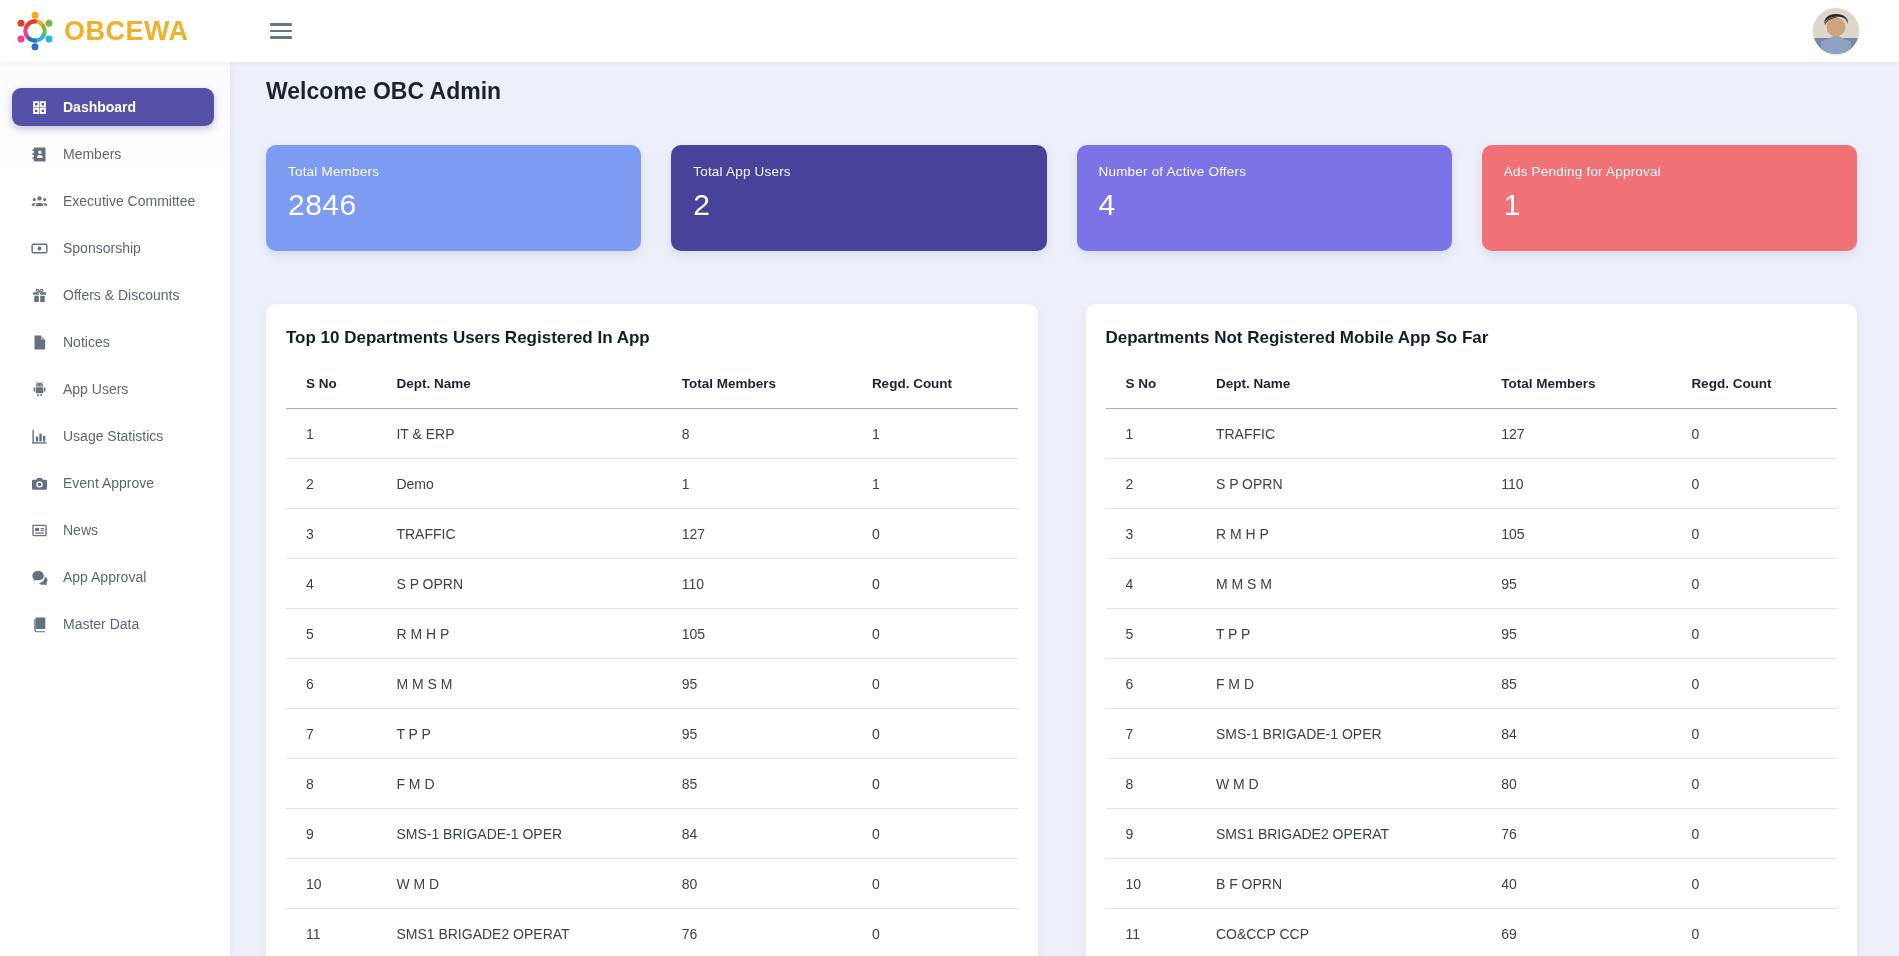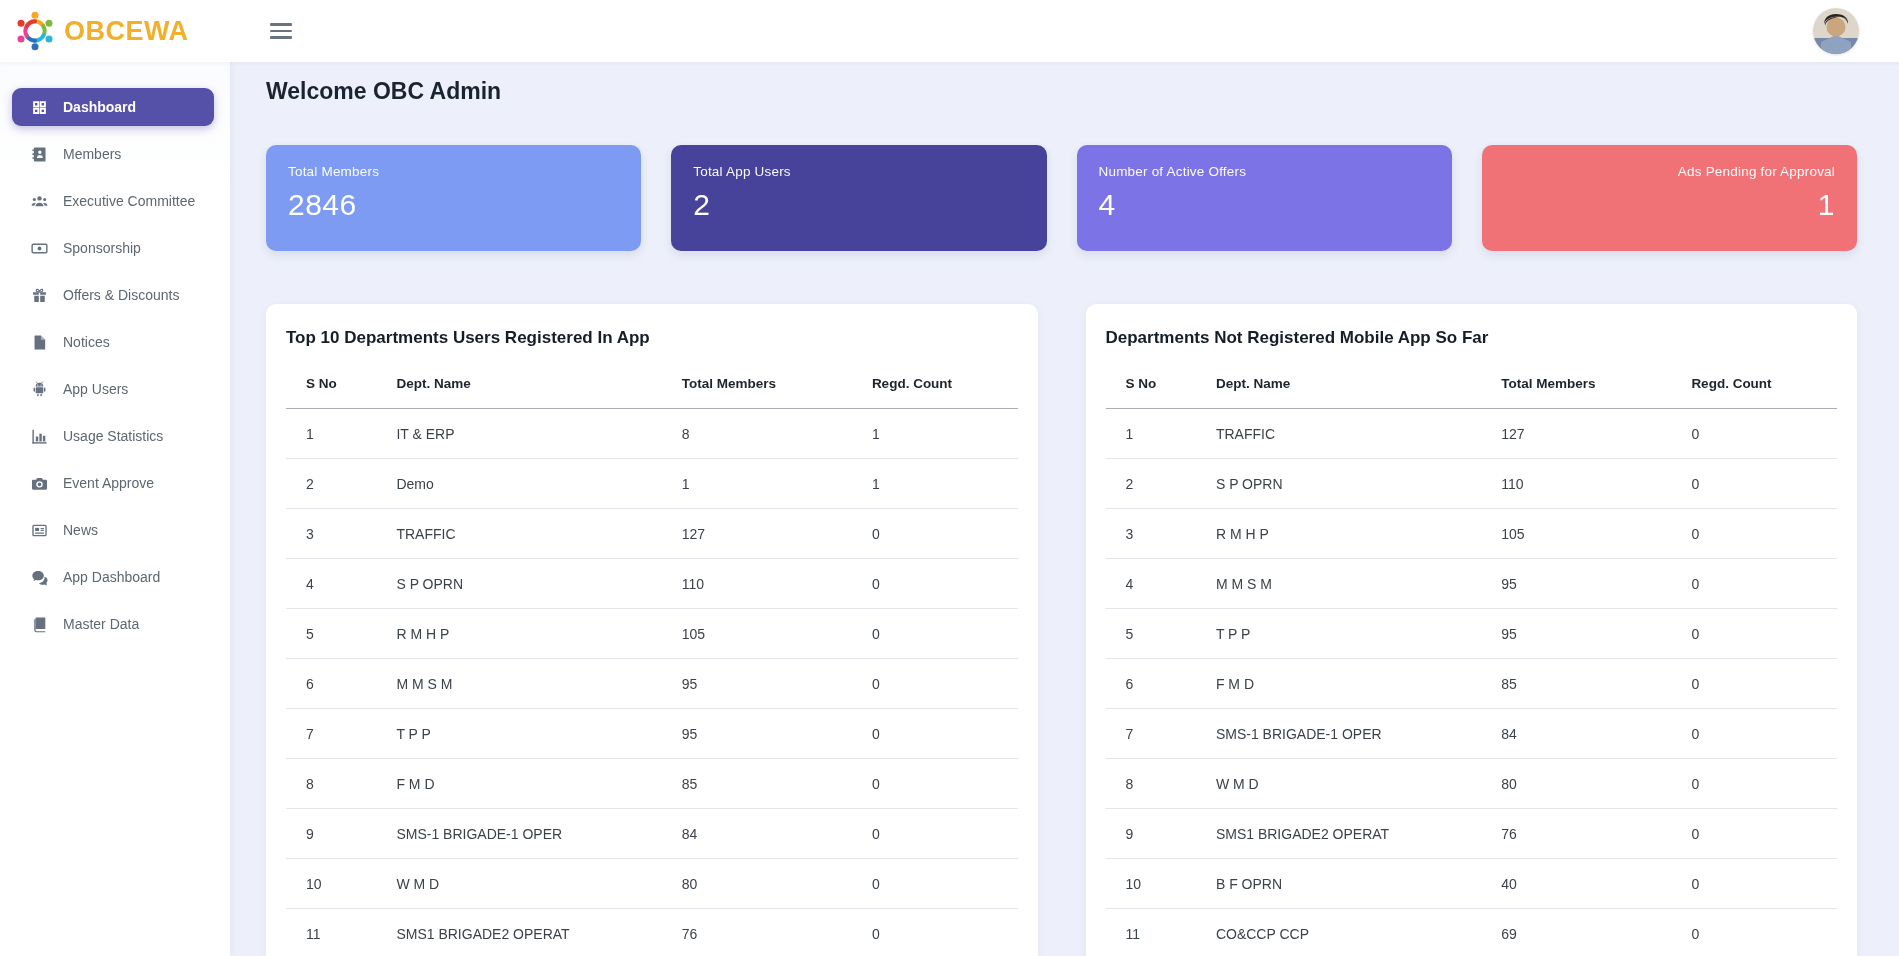--- a/index.html
+++ b/index.html
@@ -214,21 +214,21 @@
       </span>
       <span>News</span>
     </div>
     <div class="side-item">
       <span class="mi">
         <svg viewBox="0 0 24 24">
           <path d="M10 2.8c-4.5 0-8.1 2.9-8.1 6.6 0 1.8.9 3.5 2.4 4.7l-.8 3 3.4-1.6c1 .3 2 .5 3.1.5 4.5 0 8.1-2.9 8.1-6.6S14.5 2.8 10 2.8z"></path>
           <path d="M21.9 19.3c.9-.9 1.4-2.1 1.4-3.3 0-2.3-1.8-4.3-4.3-5 .1.5.1.9.1 1.4 0 4-3.4 7.2-7.8 7.6 1.2 1.4 3.1 2.3 5.3 2.3.9 0 1.8-.1 2.6-.4l3 1.4z"></path>
         </svg>
       </span>
-      <span>App Dashboard</span>
+      <span>App Approval</span>
     </div>
     <div class="side-item">
       <span class="mi">
         <svg viewBox="0 0 24 24">
           <path d="M7.2 2.2h12a1 1 0 0 1 1 1v15H8.3a2 2 0 0 0-2 1.6V4.2a2 2 0 0 1 .9-2z"></path>
           <path d="M6.3 19.9a1.5 1.5 0 0 0 1.5 1.5h12.4V23H7.6a3 3 0 0 1-3-3V4.6h1.7z"></path>
         </svg>
       </span>
       <span>Master Data</span>
     </div>
@@ -243,21 +243,21 @@
         <div class="stat-value">2846</div>
       </div>
       <div class="stat-card" style="background: rgb(71, 67, 154);">
         <div class="stat-label">Total App Users</div>
         <div class="stat-value">2</div>
       </div>
       <div class="stat-card" style="background: rgb(123, 115, 230);">
         <div class="stat-label">Number of Active Offers</div>
         <div class="stat-value">4</div>
       </div>
-      <div class="stat-card" style="background: rgb(240, 113, 118); text-align: right;">
+      <div class="stat-card" style="background: rgb(240, 113, 118);">
         <div class="stat-label">Ads Pending for Approval</div>
         <div class="stat-value">1</div>
       </div>
     </section>
 
   <section class="tables-row" id="tablesRow">
       <div class="table-card">
         <h2 class="table-title">Top 10 Departments Users Registered In App</h2>
         <table>
           <colgroup>

